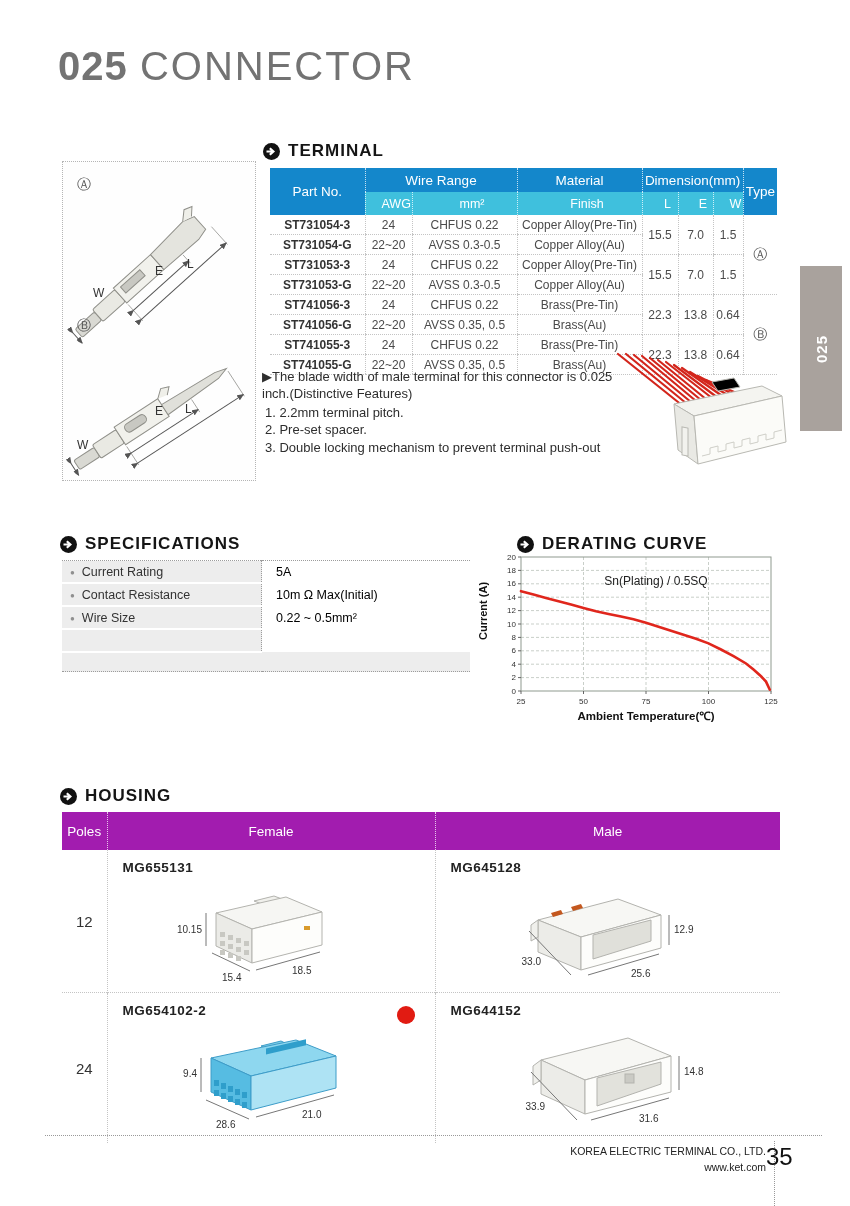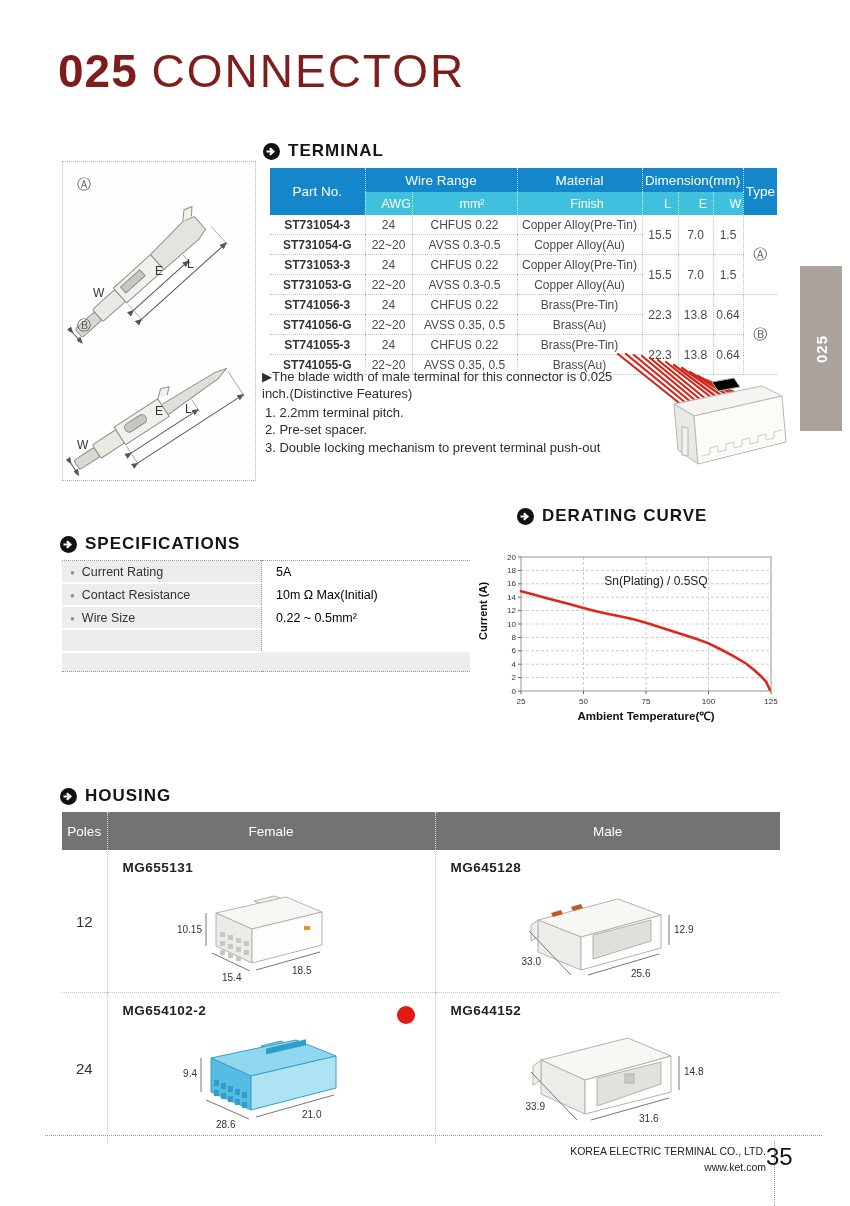--- a/index.html
+++ b/index.html
@@ -1,20 +1,20 @@
 <!DOCTYPE html>
 <html><head>
 <meta charset="utf-8">
 <style>
   html,body{margin:0;padding:0;background:#fff;}
   .page{position:relative;width:850px;height:1206px;background:#fff;overflow:hidden;
         font-family:"Liberation Sans",sans-serif;color:#222;}
 
   
-  .page-title{position:absolute;left:58px;top:44px;font-size:46px;letter-spacing:1px;color:#7f1d1d;white-space:nowrap;}
+  .page-title{position:absolute;left:58px;top:44px;font-size:40px;letter-spacing:1px;color:#737373;white-space:nowrap;}
   .page-title .num{font-weight:bold;}
   .page-title .word{font-weight:normal;letter-spacing:2px;}
 
   
   .sec-head{position:absolute;display:flex;align-items:center;gap:8px;}
   .sec-head .txt{font-size:17px;font-weight:bold;letter-spacing:1px;color:#151515;}
   .sec-icon{width:17px;height:17px;flex:0 0 auto;}
 
   
   table.terminal{position:absolute;left:270px;top:168px;width:507px;border-collapse:collapse;table-layout:fixed;}
@@ -54,21 +54,21 @@
 
   
   .chart-block{position:absolute;left:481px;top:552px;width:315px;height:180px;}
   .chart-block .y-title{position:absolute;left:-4px;top:88px;transform:rotate(-90deg);transform-origin:left top;
     font-size:11px;font-weight:bold;color:#111;white-space:nowrap;}
   .chart-block .x-title{position:absolute;left:40px;top:156px;width:250px;text-align:center;
     font-size:11.5px;font-weight:bold;color:#111;}
 
   
   table.housing{position:absolute;left:62px;top:812px;width:718px;border-collapse:collapse;table-layout:fixed;}
-  table.housing th{background:#737373;color:#fff;font-size:13.5px;font-weight:normal;height:36px;
+  table.housing th{background:#a21caf;color:#fff;font-size:13.5px;font-weight:normal;height:36px;
     border-left:1px dotted rgba(255,255,255,.75);}
   table.housing th:first-child{border-left:none;}
   table.housing td{vertical-align:top;border-left:1px dotted #c4c4c4;border-top:1px dotted #c4c4c4;position:relative;}
   table.housing td:first-child{border-left:none;}
   table.housing tr.r1 td{height:140px;border-top:none;}
   table.housing tr.r2 td{height:148px;}
   table.housing td.poles{text-align:center;vertical-align:middle;font-size:15px;color:#333;}
   .cell-part{font-size:13.5px;font-weight:bold;color:#222;padding:9px 0 0 14px;letter-spacing:.5px;}
   .cell-art{display:block;margin:0 auto;}
   .red-dot{position:absolute;left:289px;top:13px;width:18px;height:18px;border-radius:50%;background:#e11b12;}
@@ -315,21 +315,21 @@
       <tr>
         <td class="lbl"></td>
         <td class="val"></td>
       </tr>
       <tr class="gray-full">
         <td colspan="2"></td>
       </tr>
     </tbody>
   </table>
 
-  <div class="sec-head" style="left:481px;top:506px;padding-left:36px;">
+  <div class="sec-head" style="left:481px;top:534px;padding-left:36px;">
     <svg class="sec-icon" viewBox="0 0 17 17">
       <circle cx="8.5" cy="8.5" r="8.5" fill="#111"></circle>
       <path d="M3.5,8.5 h6 M6.8,5.2 l3.6,3.3 -3.6,3.3" stroke="#fff" stroke-width="2.2" fill="none"></path>
     </svg>
     <span class="txt">DERATING CURVE</span>
   </div>
 
   <div class="chart-block">
     <div class="y-title">Current (A)</div>
     <svg width="300" height="152" viewBox="0 0 300 152">

